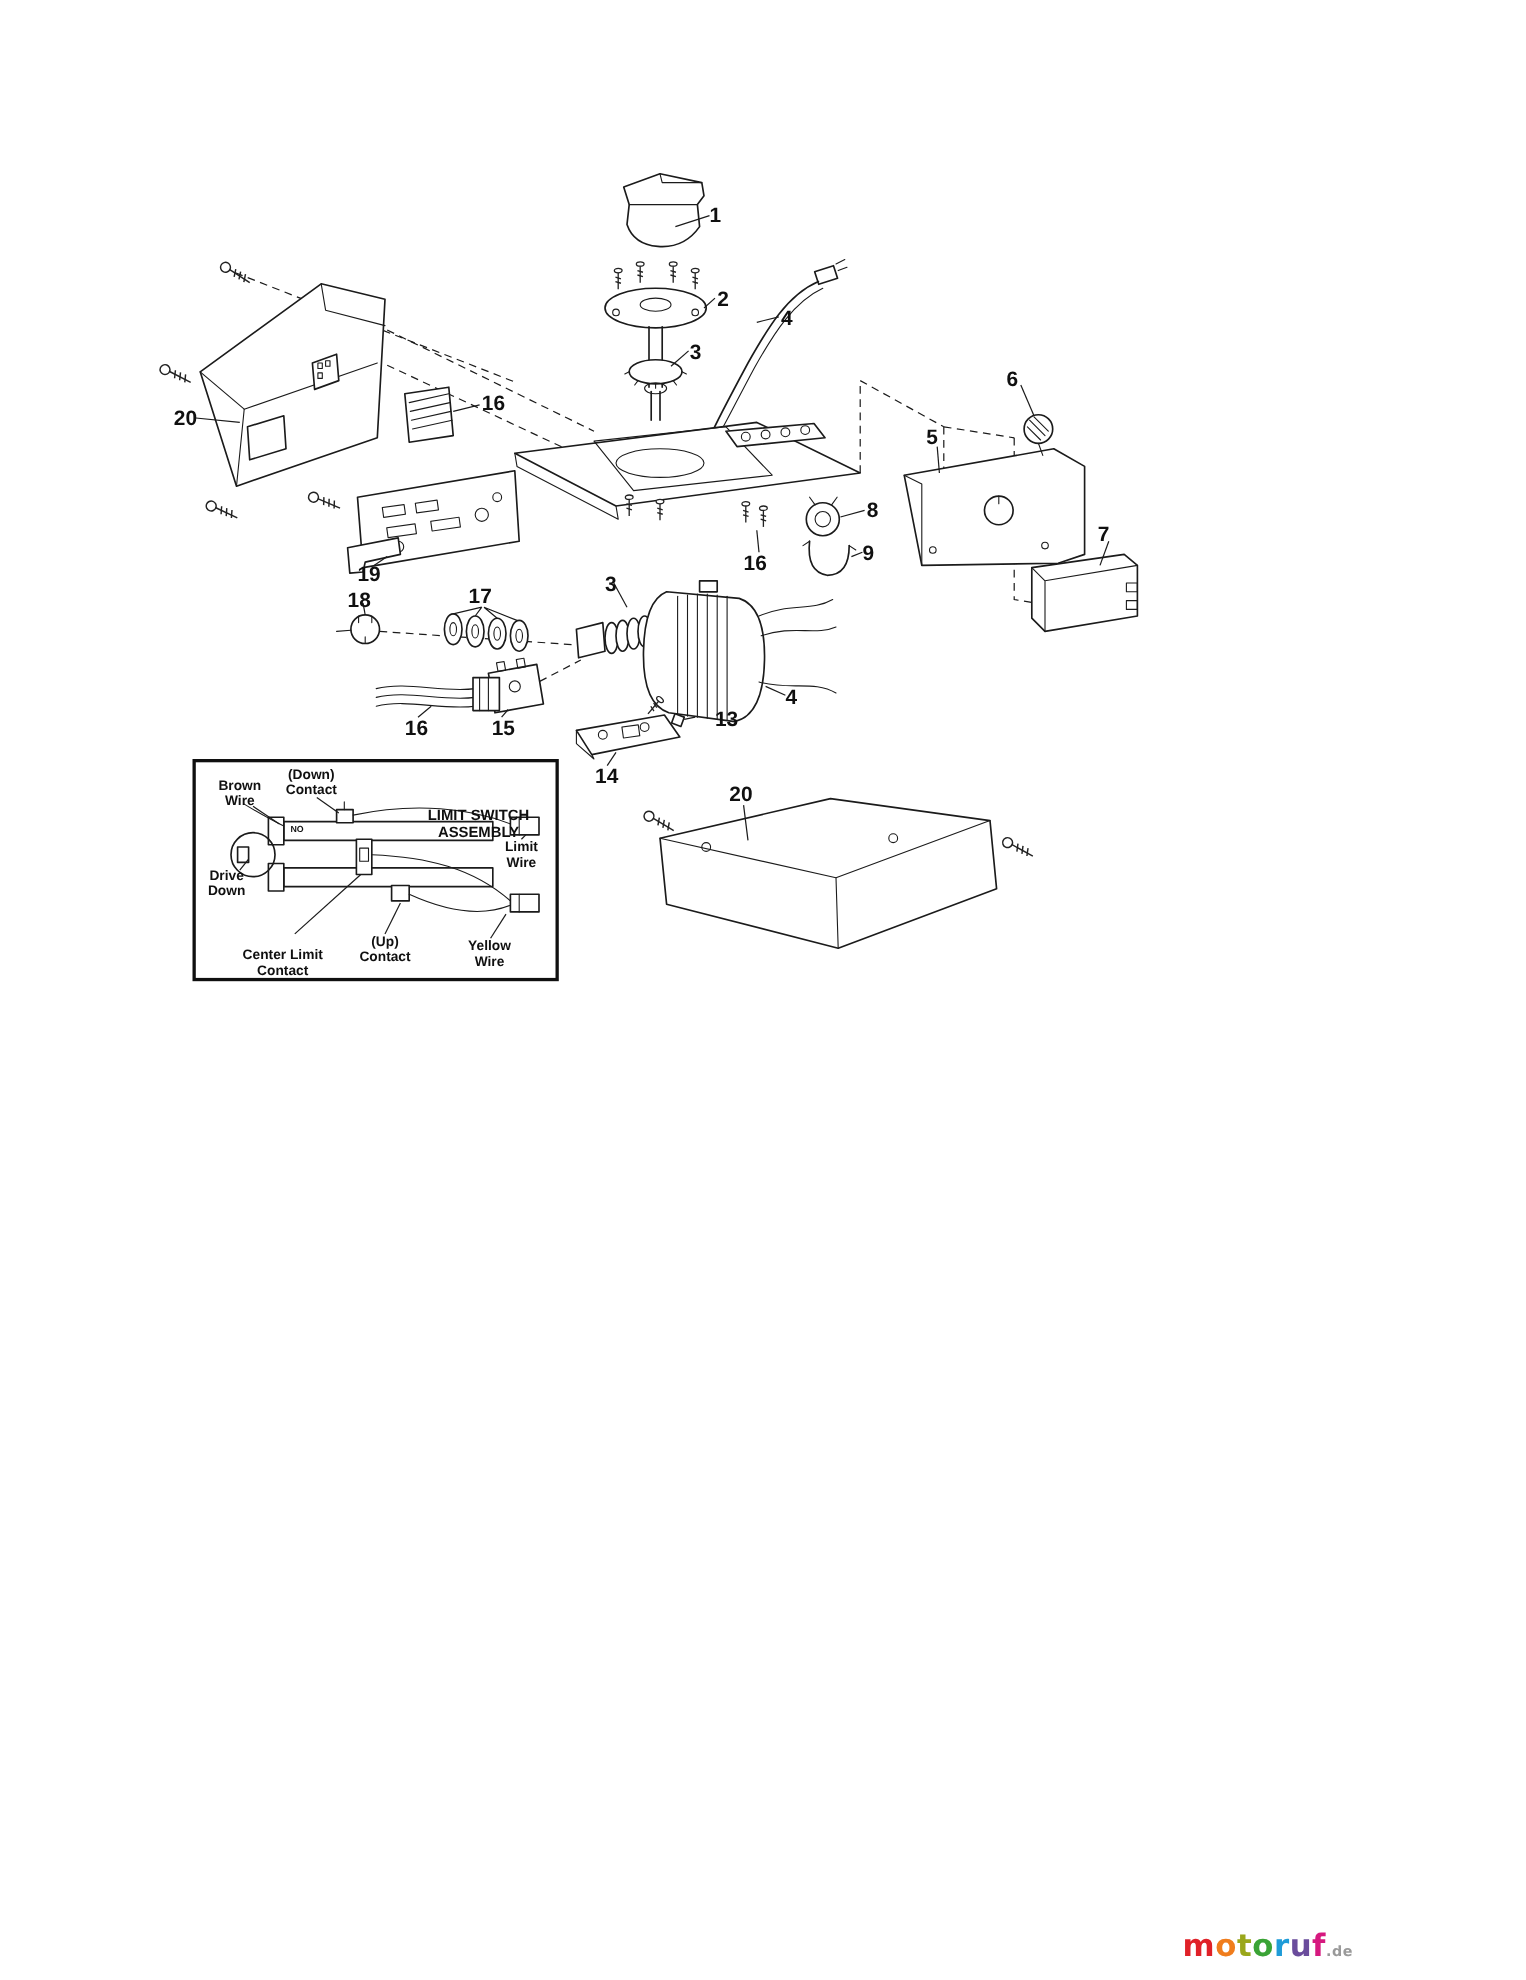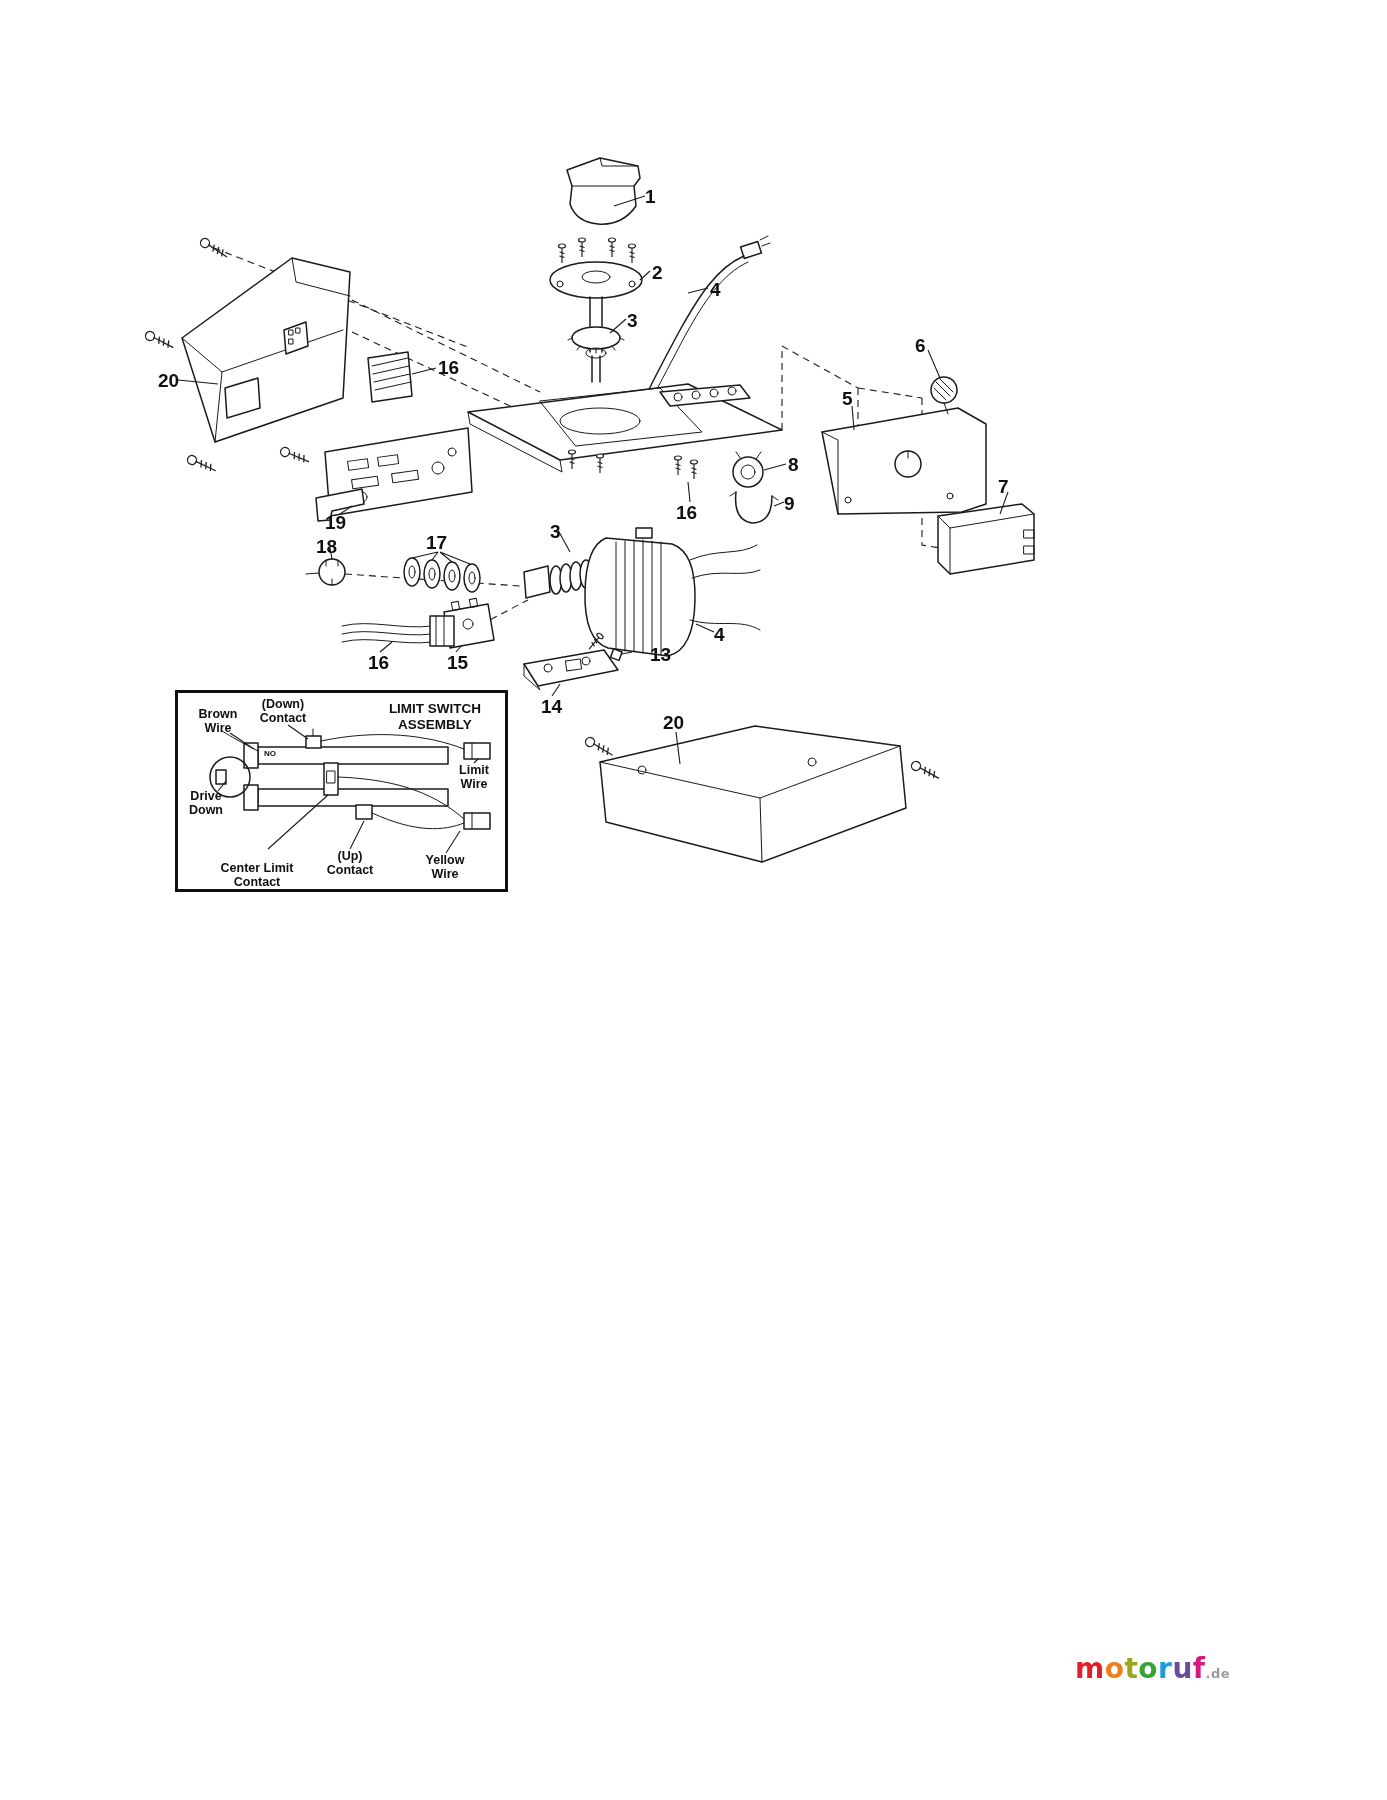--- a/index.html
+++ b/index.html
@@ -9,22 +9,22 @@
   .ln   { fill:none; stroke:#1b1b1b; stroke-width:1.5; stroke-linejoin:round; stroke-linecap:round; }
   .thin { fill:none; stroke:#1b1b1b; stroke-width:1; stroke-linejoin:round; stroke-linecap:round; }
   .dash { fill:none; stroke:#1b1b1b; stroke-width:1.1; stroke-dasharray:7 5; }
   .lead { fill:none; stroke:#1b1b1b; stroke-width:1.1; }
   .fillw{ fill:#ffffff; stroke:#1b1b1b; stroke-width:1.5; stroke-linejoin:round; }
   .callout { position:absolute; font-weight:bold; font-size:19px; color:#101010; }
   .inset { position:absolute; left:175px; top:690px; width:333px; height:202px;
            border:3px solid #101010; background:#fff; box-sizing:border-box; }
   .inset-label { position:absolute; font-size:12.5px; font-weight:bold; color:#101010;
                  white-space:pre-line; line-height:1.15; text-align:center; }
-  .inset-title { font-size:13.5px; }
-  .logo { position:absolute; left:1075px; top:1652px; font-family:"DejaVu Sans", sans-serif;
+  .inset-title { font-size:13.5px;margin-top:32px; }
+  .logo { position:absolute; left:1075px; top:1752px; font-family:"DejaVu Sans", sans-serif;
           font-weight:bold; font-size:28px; letter-spacing:0.5px; white-space:nowrap; }
   .logo .tld { font-size:13px; }
 </style>
 </head>
 <body>
 
 <div class="page">
 
   <svg class="art" width="1387" height="950" viewBox="0 0 1387 950">
     <defs>

